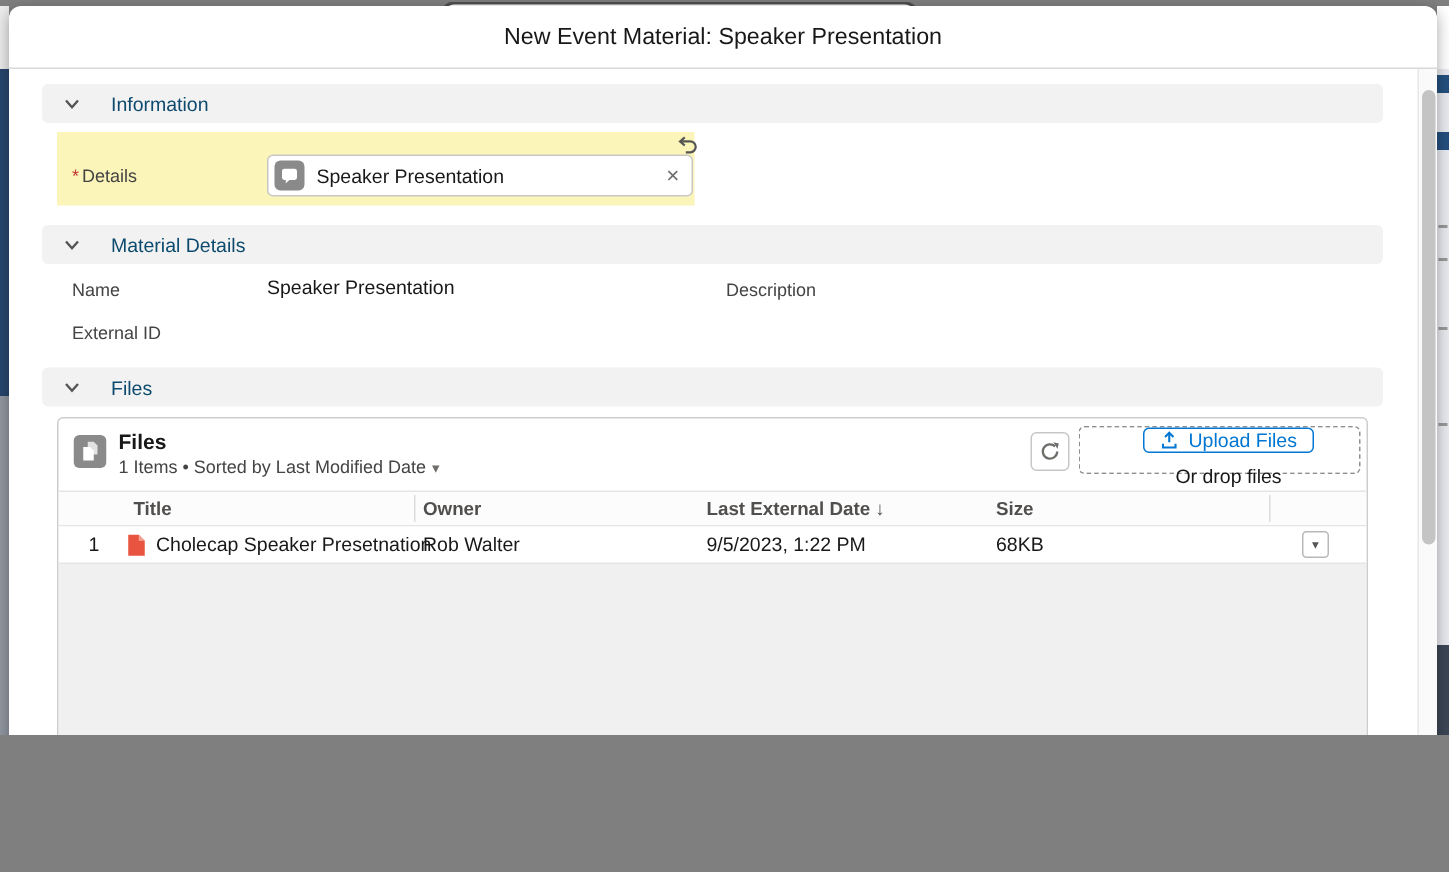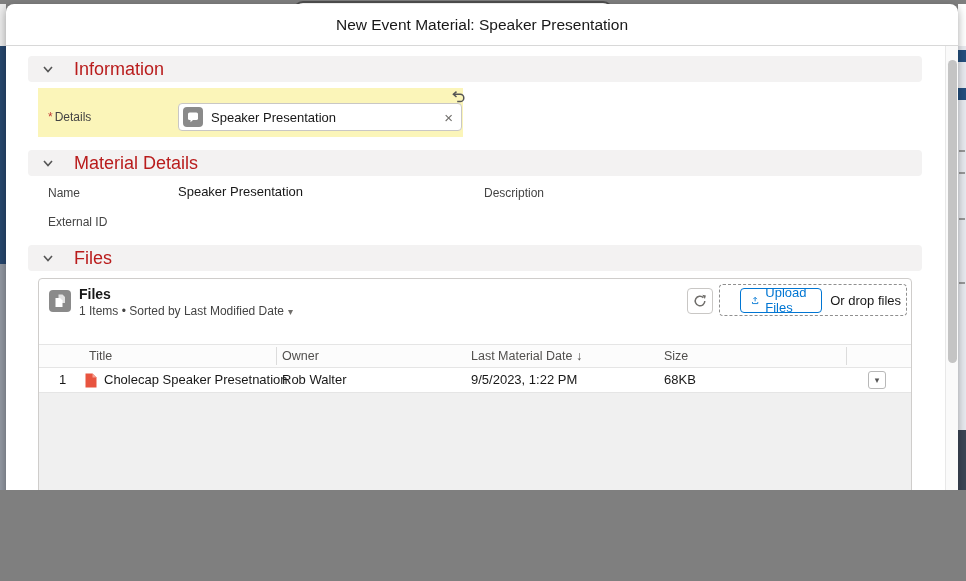--- a/index.html
+++ b/index.html
@@ -22,21 +22,21 @@
             border:2px solid #4f4f4f; border-bottom:none; border-radius:10px 10px 0 0; }
   
   .modal { position:absolute; left:6px; top:4px; width:952px; height:571px; background:#fff;
            border-radius:8px 8px 0 0; box-shadow:0 3px 10px rgba(0,0,0,.35); z-index:2; }
   .m-header { position:absolute; left:0; top:0; width:100%; height:42px;
               border-bottom:1px solid #d8d8d8; text-align:center; line-height:42px;
               font-size:15.5px; font-weight:500; color:#181818; }
   
   .section-bar { position:absolute; left:22px; width:894px; height:26px; background:#f3f2f2;
                  border-radius:4px; display:flex; align-items:center; padding-left:14px; cursor:pointer; }
-  .section-bar .lbl { margin-left:20px; font-size:18px; color:#b91c1c; }
+  .section-bar .lbl { margin-left:20px; font-size:13px; color:#0c4a6e; }
   .chev { width:12px; height:12px; display:block; }
   
   .hl { position:absolute; left:32px; top:84px; width:425px; height:49px; background:#fbf5b9; }
   .flabel { font-size:12px; color:#444; }
   .req { color:#c23934; margin-right:2px; font-size:12px; }
   .pill { position:absolute; left:172px; top:99px; width:284px; height:28px; background:#fff;
           border:1px solid #c9c7c5; border-radius:4px; display:flex; align-items:center; padding:0 8px 0 4px; }
   .pill .obj-icon { width:20px; height:20px; border-radius:4px; background:#8a8a8a; flex:0 0 auto;
                     display:flex; align-items:center; justify-content:center; }
   .pill .txt { margin-left:8px; font-size:13px; color:#181818; flex:1; }
@@ -49,27 +49,27 @@
   .card-head { position:relative; height:48px; flex:0 0 auto; }
   .card-icon { position:absolute; left:10px; top:11px; width:22px; height:22px; }
   .card-title { position:absolute; left:40px; top:7px; font-size:14px; font-weight:bold; color:#181818; }
   .card-meta { position:absolute; left:40px; top:25px; font-size:12px; color:#444; }
   .card-meta .caret { color:#706e6b; font-size:10px; margin-left:4px; cursor:pointer; }
   .refresh-btn { position:absolute; left:648px; top:9px; width:26px; height:26px; background:#fff;
                  border:1px solid #c9c7c5; border-radius:4px; display:flex; align-items:center;
                  justify-content:center; cursor:pointer; }
   .dropzone { position:absolute; left:680px; top:5px; width:188px; height:32px;
               border:1px dashed #8f8f8f; border-radius:4px; display:flex; align-items:center;
-              padding:0 8px 0 20px; gap:8px; }
+              padding:0 8px 0 20px; gap:8px;flex-direction:column; }
   .upload-btn { height:25px; padding:0 10px; background:#fff; border:1px solid #0176d3; border-radius:4px;
                 color:#0176d3; font-size:13px; display:flex; align-items:center; gap:6px; cursor:pointer; }
   .drop-hint { font-size:13px; color:#181818; white-space:nowrap; }
   .thead { position:relative; height:24px; flex:0 0 auto; background:#fcfcfc;
            border-top:1px solid #e5e5e5; border-bottom:1px solid #e5e5e5;
-           font-size:12.5px; font-weight:normal; color:#514f4d; line-height:22px;margin-top:17px; }
+           font-size:12.5px; font-weight:bold; color:#514f4d; line-height:22px; }
   .thead .col { position:absolute; top:0; cursor:pointer; }
   .thead .divider { position:absolute; top:2px; bottom:2px; width:1px; background:#dcdcdc; }
   .trow { position:relative; height:25px; flex:0 0 auto; background:#fff;
           border-bottom:1px solid #e5e5e5; font-size:13px; color:#181818; line-height:24px; }
   .trow .cell { position:absolute; top:0; white-space:nowrap; }
   .row-action { position:absolute; left:829px; top:3px; width:18px; height:18px; background:#fff;
                 border:1px solid #b8b8b8; border-radius:3px; font-size:9px; color:#555;
                 display:flex; align-items:center; justify-content:center; cursor:pointer; line-height:1; }
   .card-empty { flex:1; background:#f0f0f0; }
   
@@ -186,21 +186,21 @@
           </div>
           <span class="drop-hint">Or drop files</span>
         </div>
       </div>
 
       <div class="thead">
         <div class="col" style="left:50px;">Title</div>
         <div class="divider" style="left:237px;"></div>
         <div class="col" style="left:243px;">Owner</div>
         <div class="col" style="left:432px;">
-          <span>Last Material Date</span> <span>↓</span>
+          <span>Last External Date</span> <span>↓</span>
         </div>
         <div class="col" style="left:625px;">Size</div>
         <div class="divider" style="left:807px;"></div>
       </div>
 
       <div class="trow">
         <div class="cell" style="left:20px;">1</div>
         <svg class="abs" style="left:45px; top:5px;" width="13" height="15" viewBox="0 0 13 15">
           <path d="M1.5 0.5 h7 l4 4 V14.5 H1.5 z" fill="#e8543f"></path>
           <path d="M8.5 0.5 v4 h4 z" fill="#f6a293"></path>

